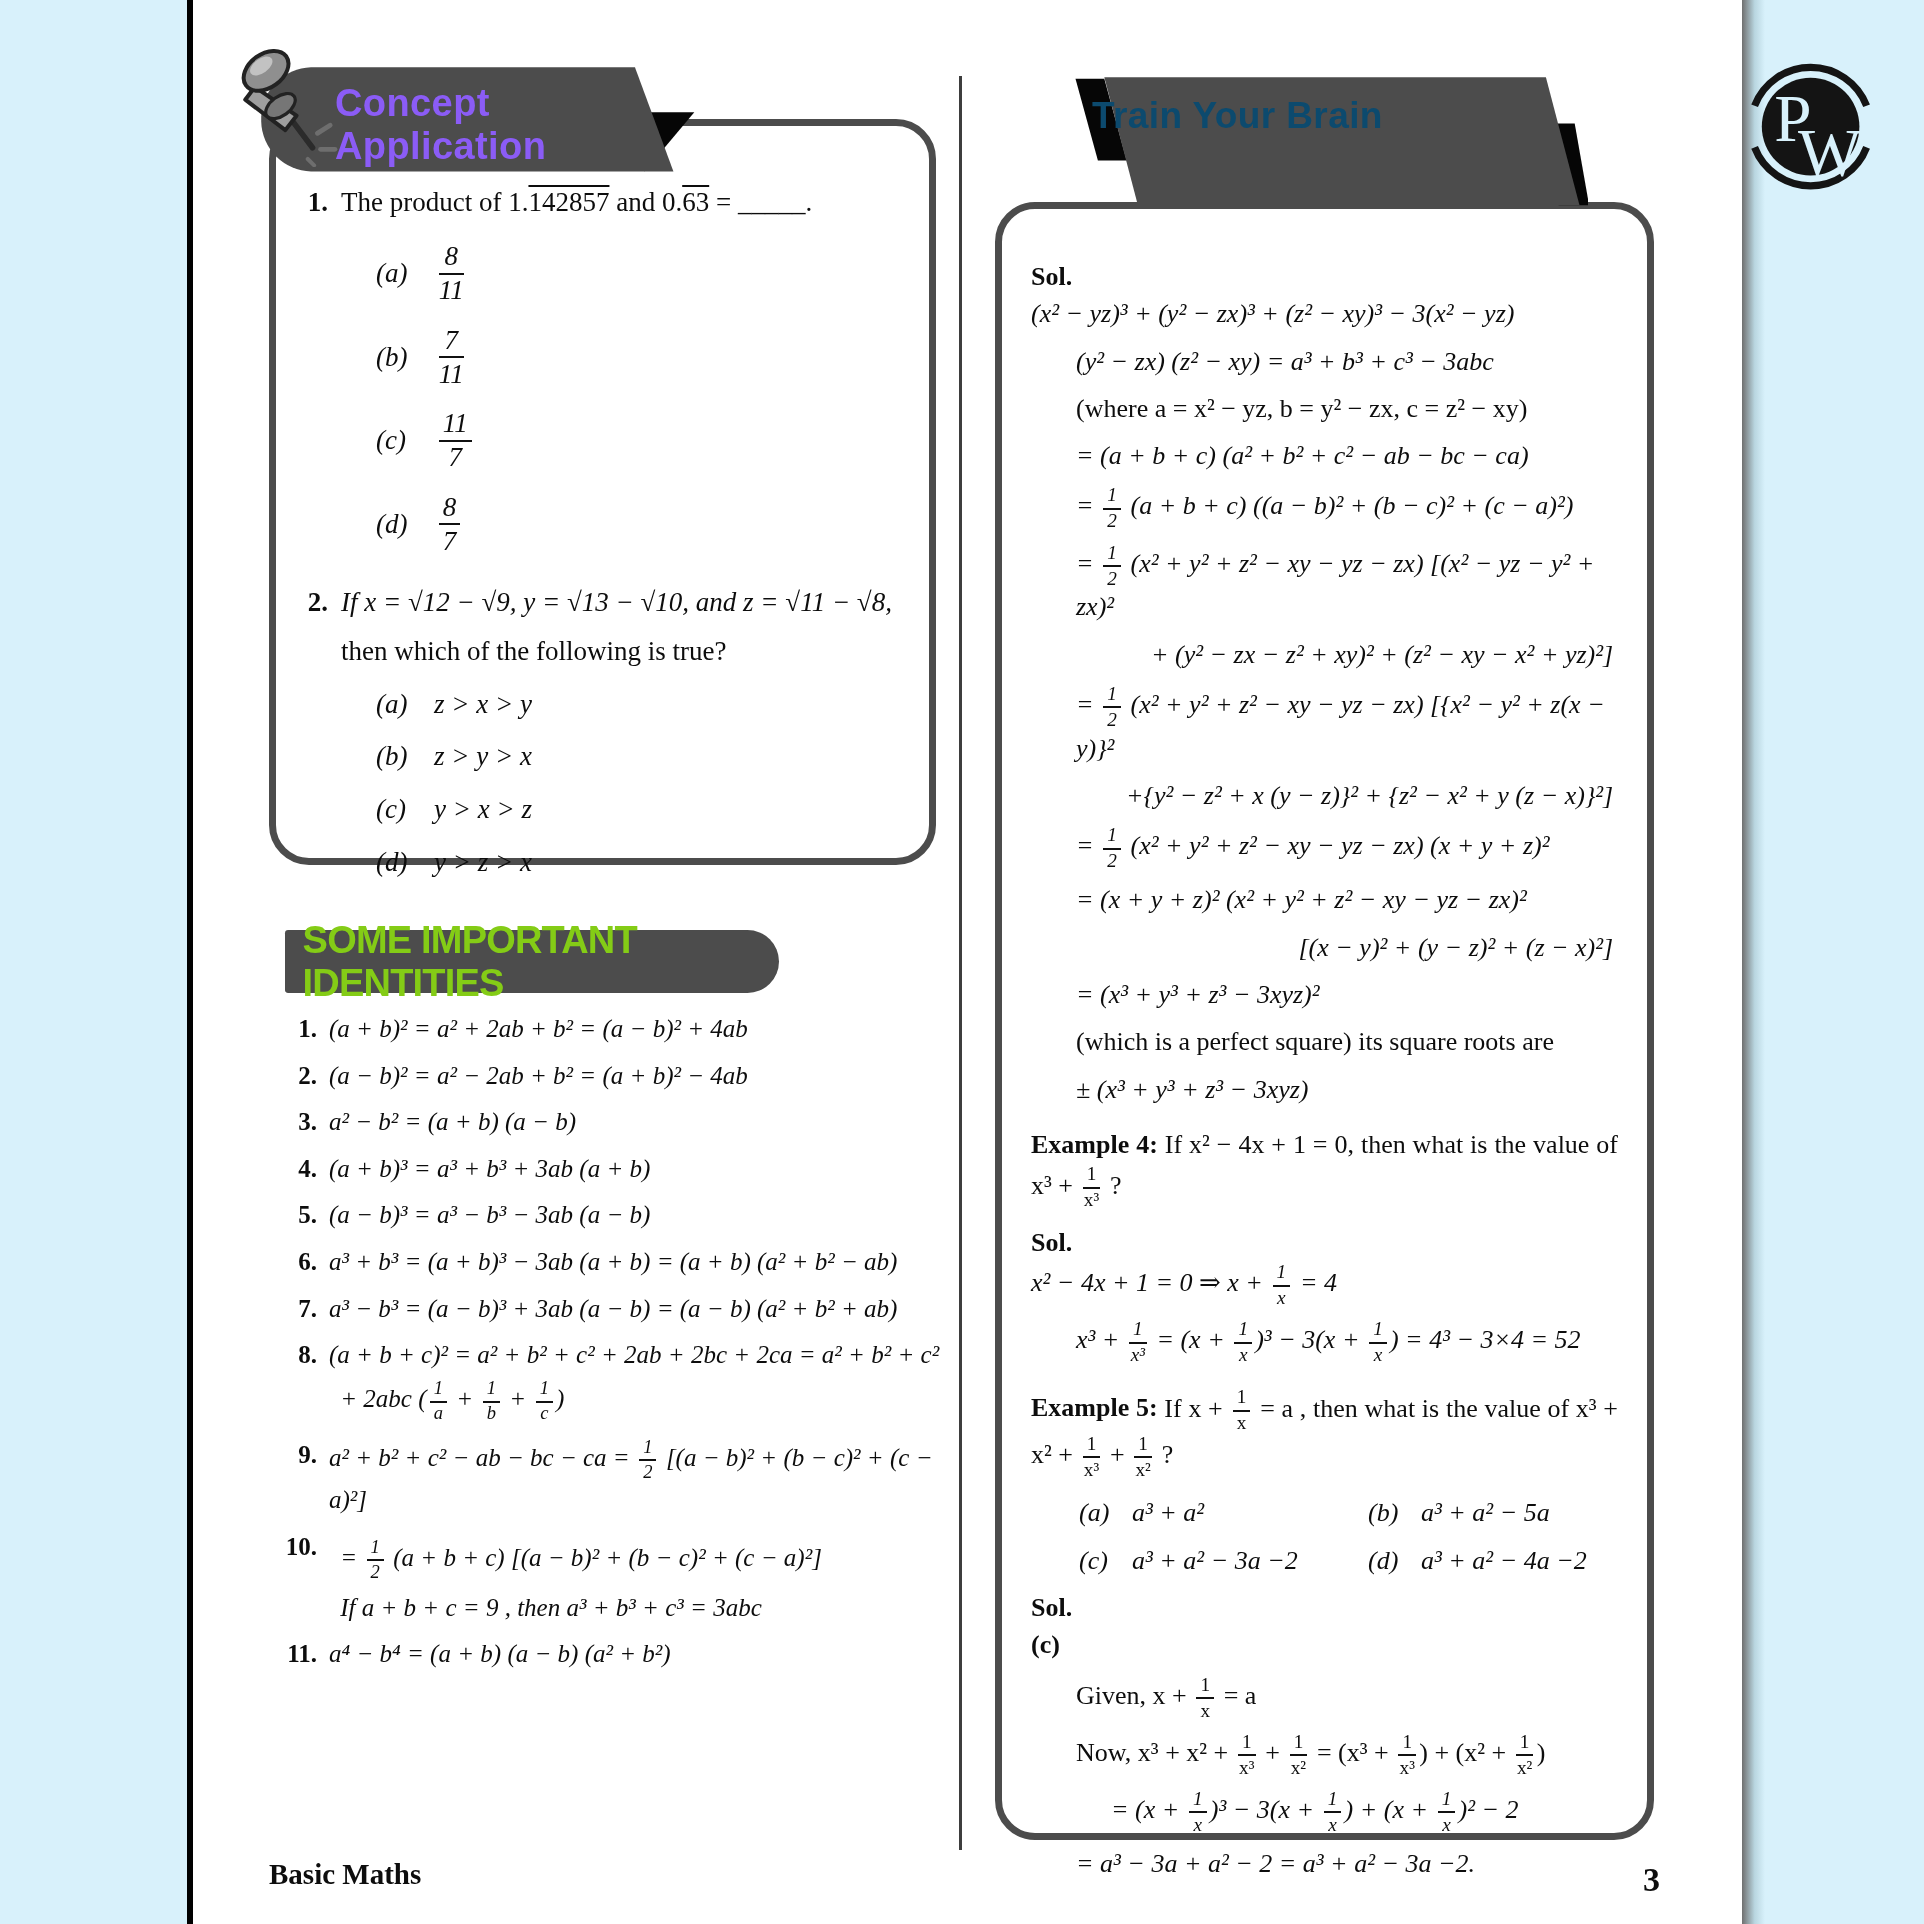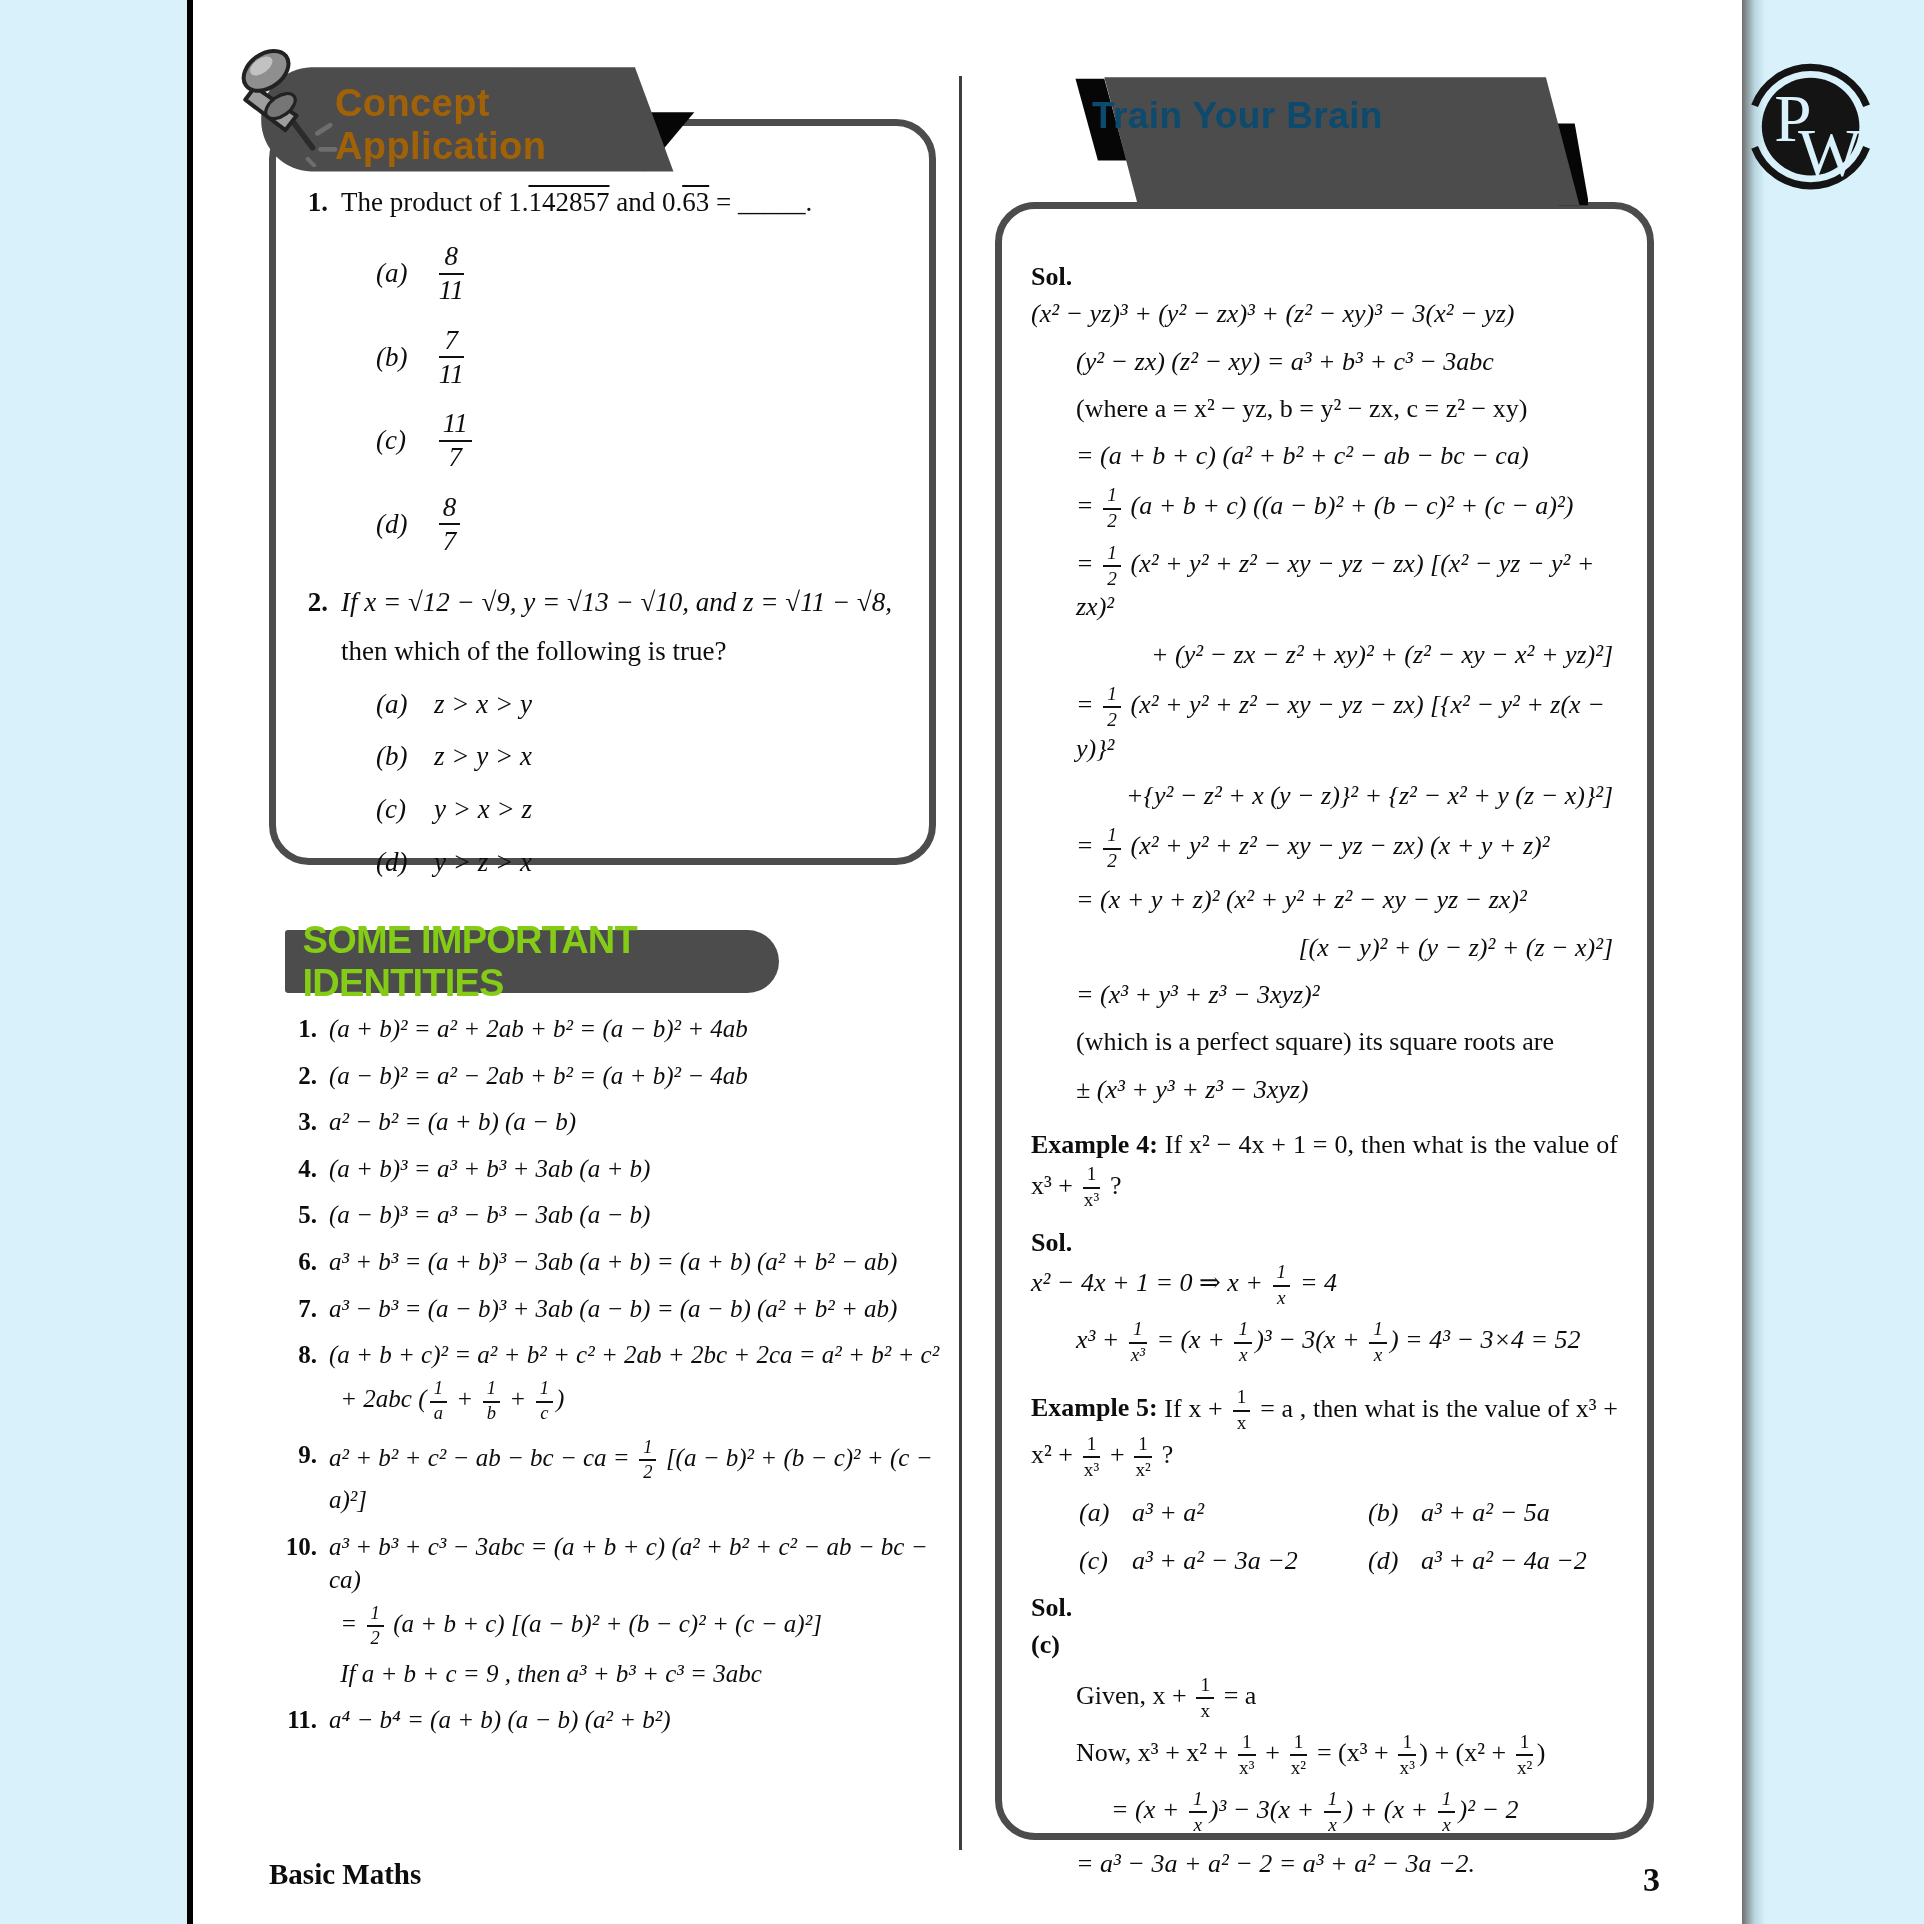--- a/index.html
+++ b/index.html
@@ -12,21 +12,21 @@
   .abs{position:absolute;}
   
   .edge-line{left:187px;top:0;width:5.6px;height:1925px;background:#000;}
   .page{left:192px;top:0;width:1550px;height:1925px;background:#ffffff;}
   .page-shadow{left:1742px;top:0;width:22.5px;height:1925px;
     background:linear-gradient(90deg,#6f6f6f 0%,#b9d6e0 55%,#d8f1fb 100%);}
   .divider{left:959px;top:76px;width:3.2px;height:1774px;background:#3d3d3d;}
 
   
   .tab-wrap{left:258px;top:64px;width:478px;height:114px;}
-  .tab-title{left:335px;top:82px;width:353px;color:#a16207;
+  .tab-title{left:335px;top:82px;width:353px;color:#8b5cf6;
     font:bold 38px "Liberation Sans","DejaVu Sans",sans-serif;letter-spacing:0.4px;}
   .ribbon-wrap{left:1067px;top:74px;width:521px;height:136px;}
   .ribbon-title{left:1092px;top:95px;width:393px;text-align:left;color:#0c4a6e;
     font:bold 37px "Liberation Sans","DejaVu Sans",sans-serif;letter-spacing:0.4px;}
   .ident-banner{left:269px;top:930px;width:494px;height:63px;background:#4c4c4c;
     border-radius:3.2px 32px 32px 3.2px;display:flex;align-items:center;padding-left:17.6px;
     box-sizing:border-box;color:#84cc16;
     font:bold 38px "Liberation Sans","DejaVu Sans",sans-serif;letter-spacing:-0.8px;margin-left:16px;}
 
   
@@ -246,21 +246,20 @@
     <div class="id-lines">
         <div class="m">a² + b² + c² − ab − bc − ca = <span class="fr">
             <span class="nu">1</span>
             <span class="de">2</span>
           </span> [(a − b)² + (b − c)² + (c − a)²]</div>
       </div>
   </div>
   <div class="id-row">
     <div class="id-num">10.</div>
     <div class="id-lines">
-      <div class="m">a³ + b³ + c³ − 3abc = (a + b + c) (a² + b² + c² − ab − bc − ca)</div>
       <div class="m sub">= <span class="fr">
             <span class="nu">1</span>
             <span class="de">2</span>
           </span> (a + b + c) [(a − b)² + (b − c)² + (c − a)²]</div>
       <div class="m sub">If a + b + c = 9 , then a³ + b³ + c³ = 3abc</div>
     </div>
   </div>
   <div class="id-row">
     <div class="id-num">11.</div>
     <div class="id-lines">

